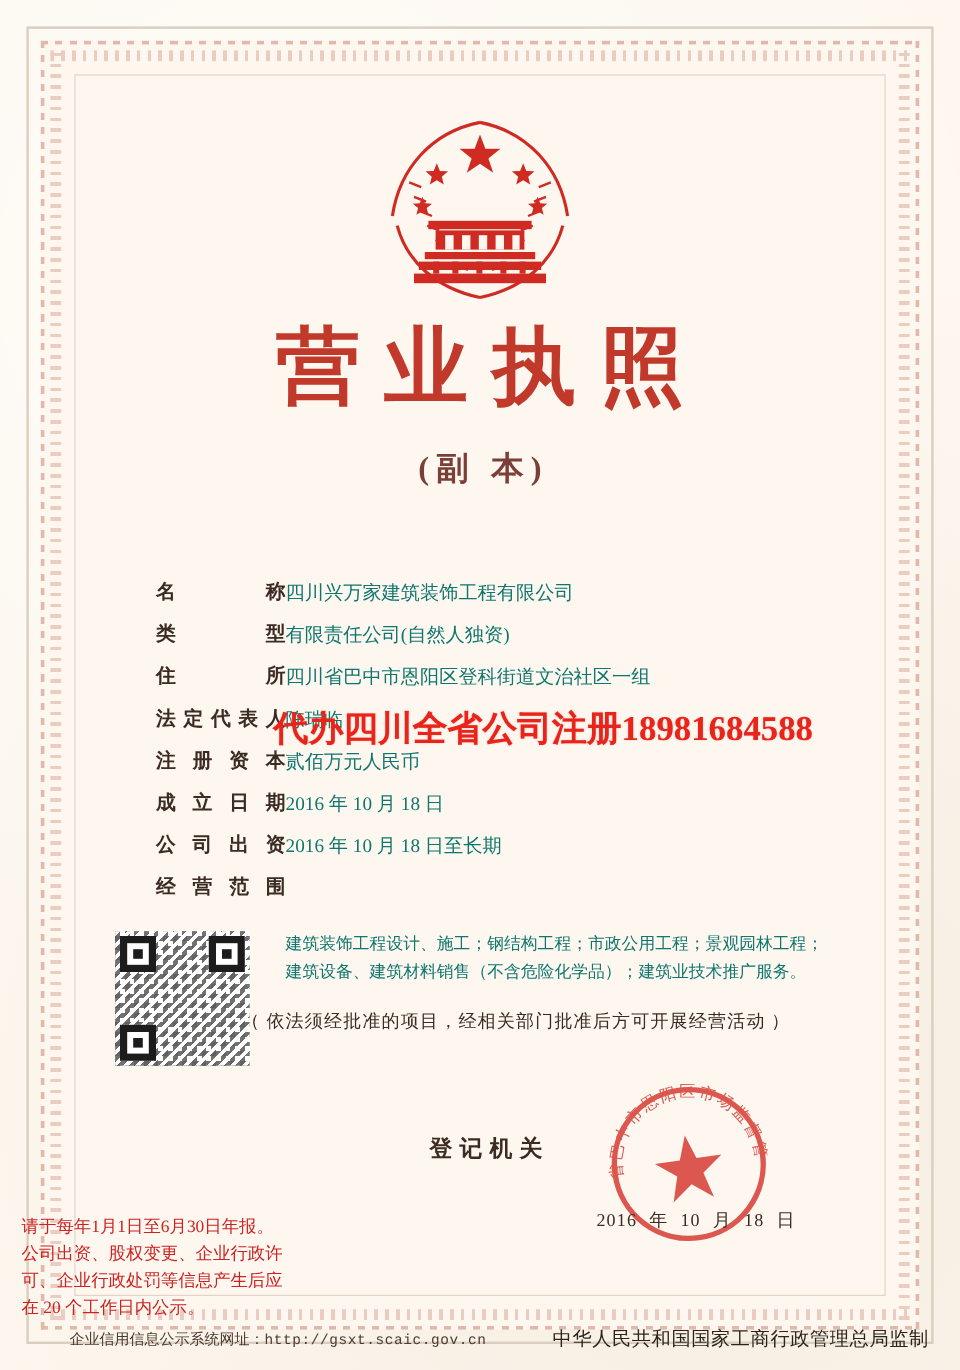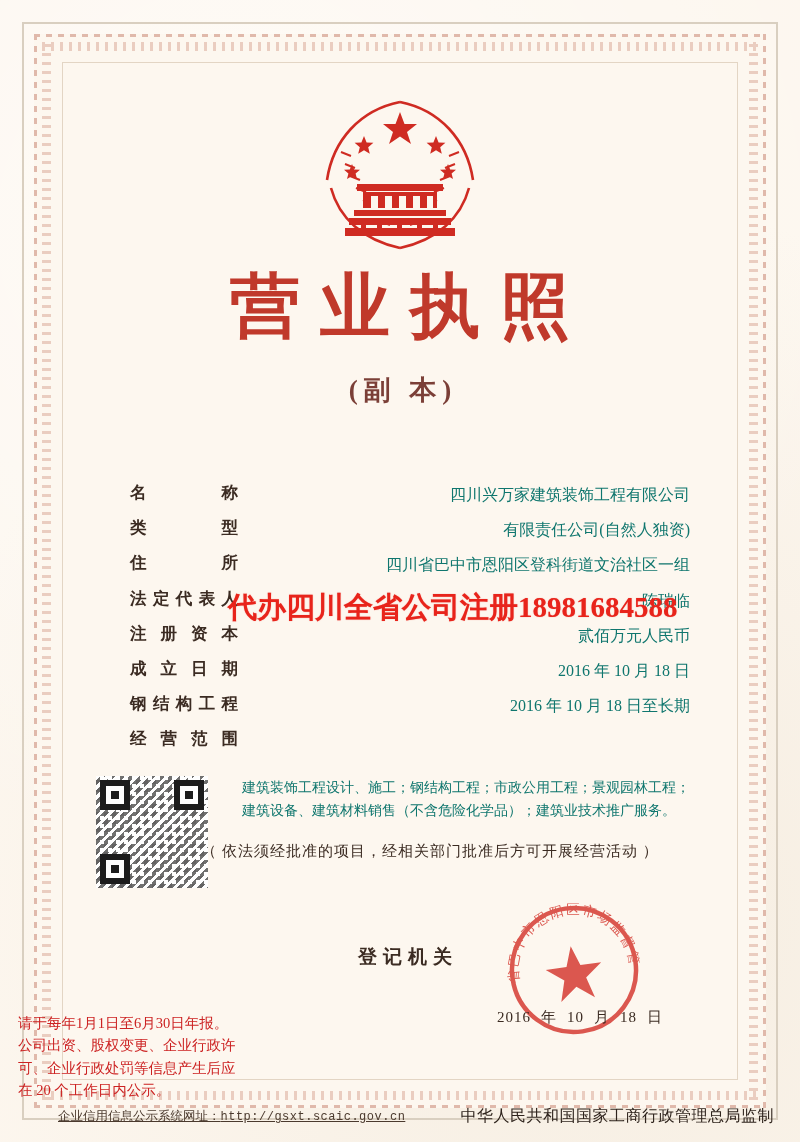--- a/index.html
+++ b/index.html
@@ -122,21 +122,20 @@
   .fields {
     position: absolute;
     top: 482px;
     left: 130px;
     width: 560px;
   }
   .field {
     display: flex;
     align-items: flex-start;
     margin-bottom: 11px;
-    justify-content: space-between;
   }
   .field-label {
     width: 108px;
     flex: 0 0 108px;
     font-family: "Liberation Serif", serif;
     font-weight: bold;
     font-size: 16.5px;
     color: #3b2b22;
     letter-spacing: 0px;
     text-align: justify;
@@ -259,21 +258,20 @@
 
   
   .footer-site {
     position: absolute;
     left: 58px;
     top: 1108px;
     font-family: "Liberation Serif", serif;
     font-size: 12.5px;
     color: #4b3a2e;
     white-space: nowrap;
-    text-decoration: underline;
   }
   .footer-site .url {
     font-family: "Liberation Mono", monospace;
     font-size: 12px;
     letter-spacing: .5px;
   }
   .footer-issuer {
     position: absolute;
     right: 26px;
     top: 1106px;
@@ -395,21 +393,21 @@
       <div class="field-label">注册资本</div>
       <div class="field-value">贰佰万元人民币</div>
     </div>
 
     <div class="field">
       <div class="field-label">成立日期</div>
       <div class="field-value">2016 年 10 月 18 日</div>
     </div>
 
     <div class="field">
-      <div class="field-label">钢结构工程</div>
+      <div class="field-label">公司出资</div>
       <div class="field-value">2016 年 10 月 18 日至长期</div>
     </div>
 
     <div class="field">
       <div class="field-label">经营范围</div>
       <div class="field-value small">
         <span class="seg">建筑装饰工程设计、施工；钢结构工程；市政公用工程；景观园林工程；</span>
         <span class="seg">建筑设备、建筑材料销售（不含危险化学品）；建筑业技术推广服务。</span>
       </div>
     </div>

